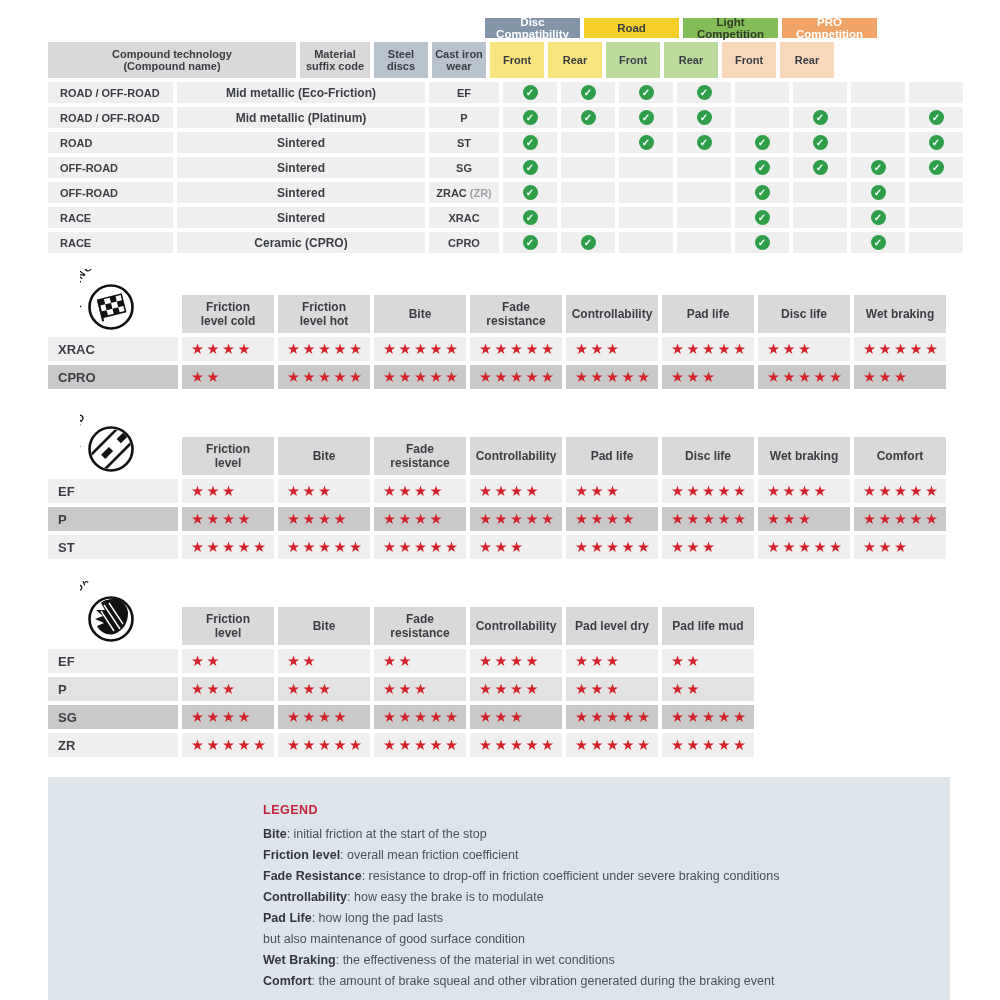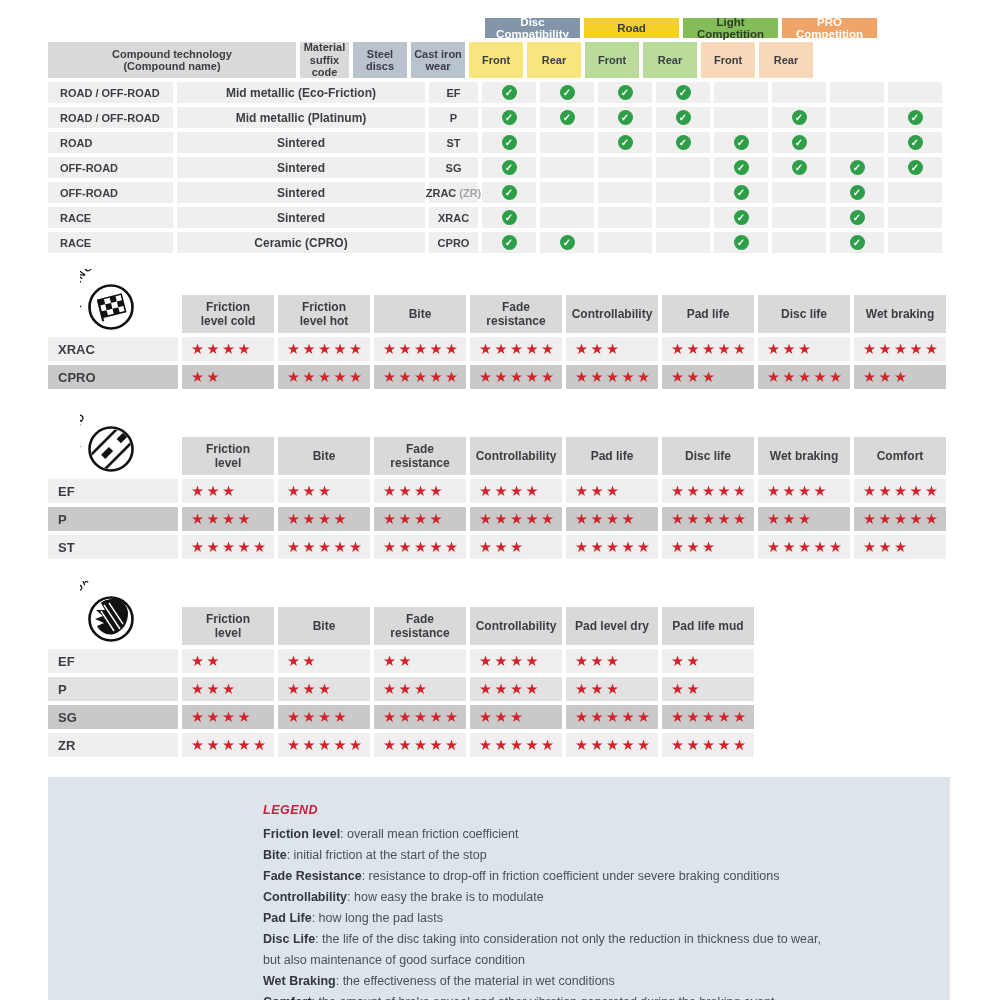--- a/index.html
+++ b/index.html
@@ -11,21 +11,21 @@
   .cell{display:flex;align-items:center;justify-content:center;text-align:center;
     background:#efefef;box-sizing:border-box;}
   .sp{background:transparent !important;}
 
   
   .band{height:20px;font-size:11.5px;font-weight:bold;display:flex;align-items:center;justify-content:center;}
   .w-sp{width:433px;}
   .w-band{width:95px;}
   .w-use{width:125px;justify-content:flex-start;padding-left:12px;text-align:left;}
   .w-comp{width:248px;}
-  .w-code{width:49px;}
+  .w-code{width:70px;}
   .w-chk{width:54px;}
   .hdr{height:36px;background:#d9d9d9;font-size:11px;font-weight:bold;white-space:pre-line;line-height:12.5px;}
   .compat-data .cell{height:21px;font-size:11px;font-weight:bold;}
   .compat-data .w-comp{font-size:12px;}
   .code-note{color:#9fa4ab;margin-left:3px;}
   .chk-dot{width:15px;height:15px;border-radius:50%;display:flex;align-items:center;justify-content:center;
     color:#ffffff;font-size:10px;font-weight:bold;line-height:1;}
 
   
   .section{position:relative;}
@@ -38,21 +38,21 @@
   .w-star{width:92px;justify-content:flex-start;padding-left:9px;}
   .r-row .cell{height:24px;}
   .stars{color:#d2232a;font-size:14.5px;letter-spacing:2.5px;line-height:1;}
   .shade-light{background:#efefef;}
   .shade-mid{background:#e2e2e2;}
   .shade-dark{background:#c9c9c9;}
 
   
   .legend{margin-top:20px;background:#dde5ea;box-sizing:border-box;width:902px;
     padding:26px 30px 28px 215px;}
-  .legend-title{color:#c5203b;font-weight:bold;font-size:12.5px;letter-spacing:.5px;margin-bottom:7px;font-style:italic;}
+  .legend-title{color:#c5203b;font-weight:bold;font-size:12.5px;letter-spacing:.5px;margin-bottom:7px;}
   .legend-line{font-size:12.5px;line-height:21px;color:#4b5058;}
   .legend-line b{color:#33373d;}
 
   
   svg text{font-family:"Liberation Sans",sans-serif;}
 </style>
 </head>
 <body>
 
 <div class="page">
@@ -545,24 +545,23 @@
         </div>
         <div class="cell w-star shade-light">
           <span class="stars" style="color: rgb(210, 35, 42);">★★★★★</span>
         </div>
       </div>
     </section>
 
   <div class="legend">
     <div class="legend-title">LEGEND</div>
     <div id="legend-items">
+        <div class="legend-line"><b>Bite</b>: initial friction at the start of the stop</div>
         <div class="legend-line"><b>Friction level</b>: overall mean friction coefficient</div>
-        <div class="legend-line"><b>Bite</b>: initial friction at the start of the stop</div>
         <div class="legend-line"><b>Fade Resistance</b>: resistance to drop-off in friction coefficient under severe braking conditions</div>
         <div class="legend-line"><b>Controllability</b>: how easy the brake is to modulate</div>
         <div class="legend-line"><b>Pad Life</b>: how long the pad lasts</div>
-        <div class="legend-line"><b>Disc Life</b>: the life of the disc taking into consideration not only the reduction in thickness due to wear,</div>
         <div class="legend-line">but also maintenance of good surface condition</div>
         <div class="legend-line"><b>Wet Braking</b>: the effectiveness of the material in wet conditions</div>
         <div class="legend-line"><b>Comfort</b>: the amount of brake squeal and other vibration generated during the braking event</div>
       </div>
   </div>
 </div>
 
 </body></html>

